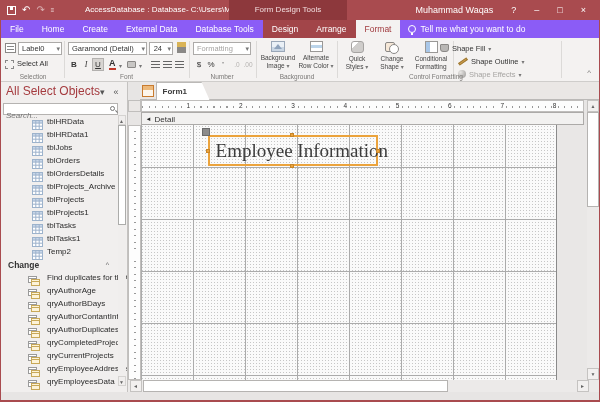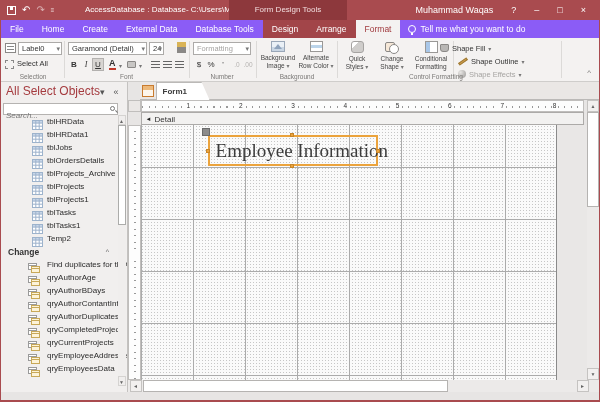--- a/index.html
+++ b/index.html
@@ -189,21 +189,21 @@
   <div class="ribbon">
 
     <span class="ctl-ico" style="position:absolute;left:4px;top:5px;"></span>
     <div class="combo" style="left:17px;top:4px;width:44px;">Label0</div>
     <span class="selall-ico" style="position:absolute;left:4px;top:22px;"></span>
     <div style="position:absolute;left:16px;top:21px;font-size:7.5px;color:#333;">Select All</div>
     <div class="grplabel" style="left:2px;width:60px;">Selection</div>
     <div class="vsep" style="left:63px;"></div>
 
     <div class="combo" style="left:67px;top:4px;width:79px;">Garamond (Detail)</div>
-    <div class="combo" style="left:148px;top:4px;width:15px;text-align:right;">24</div>
+    <div class="combo" style="left:148px;top:4px;width:24px;text-align:right;">24</div>
     <span class="painter" style="position:absolute;left:176px;top:4px;"></span>
     <div class="sbtn" style="left:67px;top:20px;font-weight:bold;">B</div>
     <div class="sbtn" style="left:79px;top:20px;font-style:italic;font-family:'Liberation Serif',serif;">I</div>
     <div class="sbtn pressed" style="left:91px;top:20px;text-decoration:underline;">U</div>
     <span class="fontcolor-A" style="position:absolute;left:108px;top:21px;">A</span>
     <span class="dd" style="position:absolute;left:118px;top:24px;">▾</span>
     <span class="bucket" style="position:absolute;left:126px;top:23px;"></span>
     <span class="dd" style="position:absolute;left:138px;top:24px;">▾</span>
     <span class="alignico" style="left:150px;"></span>
     <span class="alignico" style="left:162px;"></span>
@@ -308,20 +308,30 @@
             <span class="ntext">tblJobs</span>
           </div>
           <div class="nav-row">
             <span class="nicon"><svg width="11" height="10" viewBox="0 0 11 10">
                 <rect x="0.5" y="0.5" width="10" height="9" fill="#fff" stroke="#9DB3CC"></rect>
                 <rect x="0.5" y="0.5" width="10" height="2.6" fill="#C8D6E8" stroke="#9DB3CC"></rect>
                 <line x1="3.8" y1="0.5" x2="3.8" y2="9.5" stroke="#9DB3CC"></line>
                 <line x1="7.2" y1="0.5" x2="7.2" y2="9.5" stroke="#9DB3CC"></line>
                 <line x1="0.5" y1="6.2" x2="10.5" y2="6.2" stroke="#9DB3CC"></line>
               </svg></span>
+            <span class="ntext">tblOrders</span>
+          </div>
+          <div class="nav-row">
+            <span class="nicon"><svg width="11" height="10" viewBox="0 0 11 10">
+                <rect x="0.5" y="0.5" width="10" height="9" fill="#fff" stroke="#9DB3CC"></rect>
+                <rect x="0.5" y="0.5" width="10" height="2.6" fill="#C8D6E8" stroke="#9DB3CC"></rect>
+                <line x1="3.8" y1="0.5" x2="3.8" y2="9.5" stroke="#9DB3CC"></line>
+                <line x1="7.2" y1="0.5" x2="7.2" y2="9.5" stroke="#9DB3CC"></line>
+                <line x1="0.5" y1="6.2" x2="10.5" y2="6.2" stroke="#9DB3CC"></line>
+              </svg></span>
             <span class="ntext">tblOrdersDetails</span>
           </div>
           <div class="nav-row">
             <span class="nicon"><svg width="11" height="10" viewBox="0 0 11 10">
                 <rect x="0.5" y="0.5" width="10" height="9" fill="#fff" stroke="#9DB3CC"></rect>
                 <rect x="0.5" y="0.5" width="10" height="2.6" fill="#C8D6E8" stroke="#9DB3CC"></rect>
                 <line x1="3.8" y1="0.5" x2="3.8" y2="9.5" stroke="#9DB3CC"></line>
                 <line x1="7.2" y1="0.5" x2="7.2" y2="9.5" stroke="#9DB3CC"></line>
                 <line x1="0.5" y1="6.2" x2="10.5" y2="6.2" stroke="#9DB3CC"></line>
               </svg></span>

